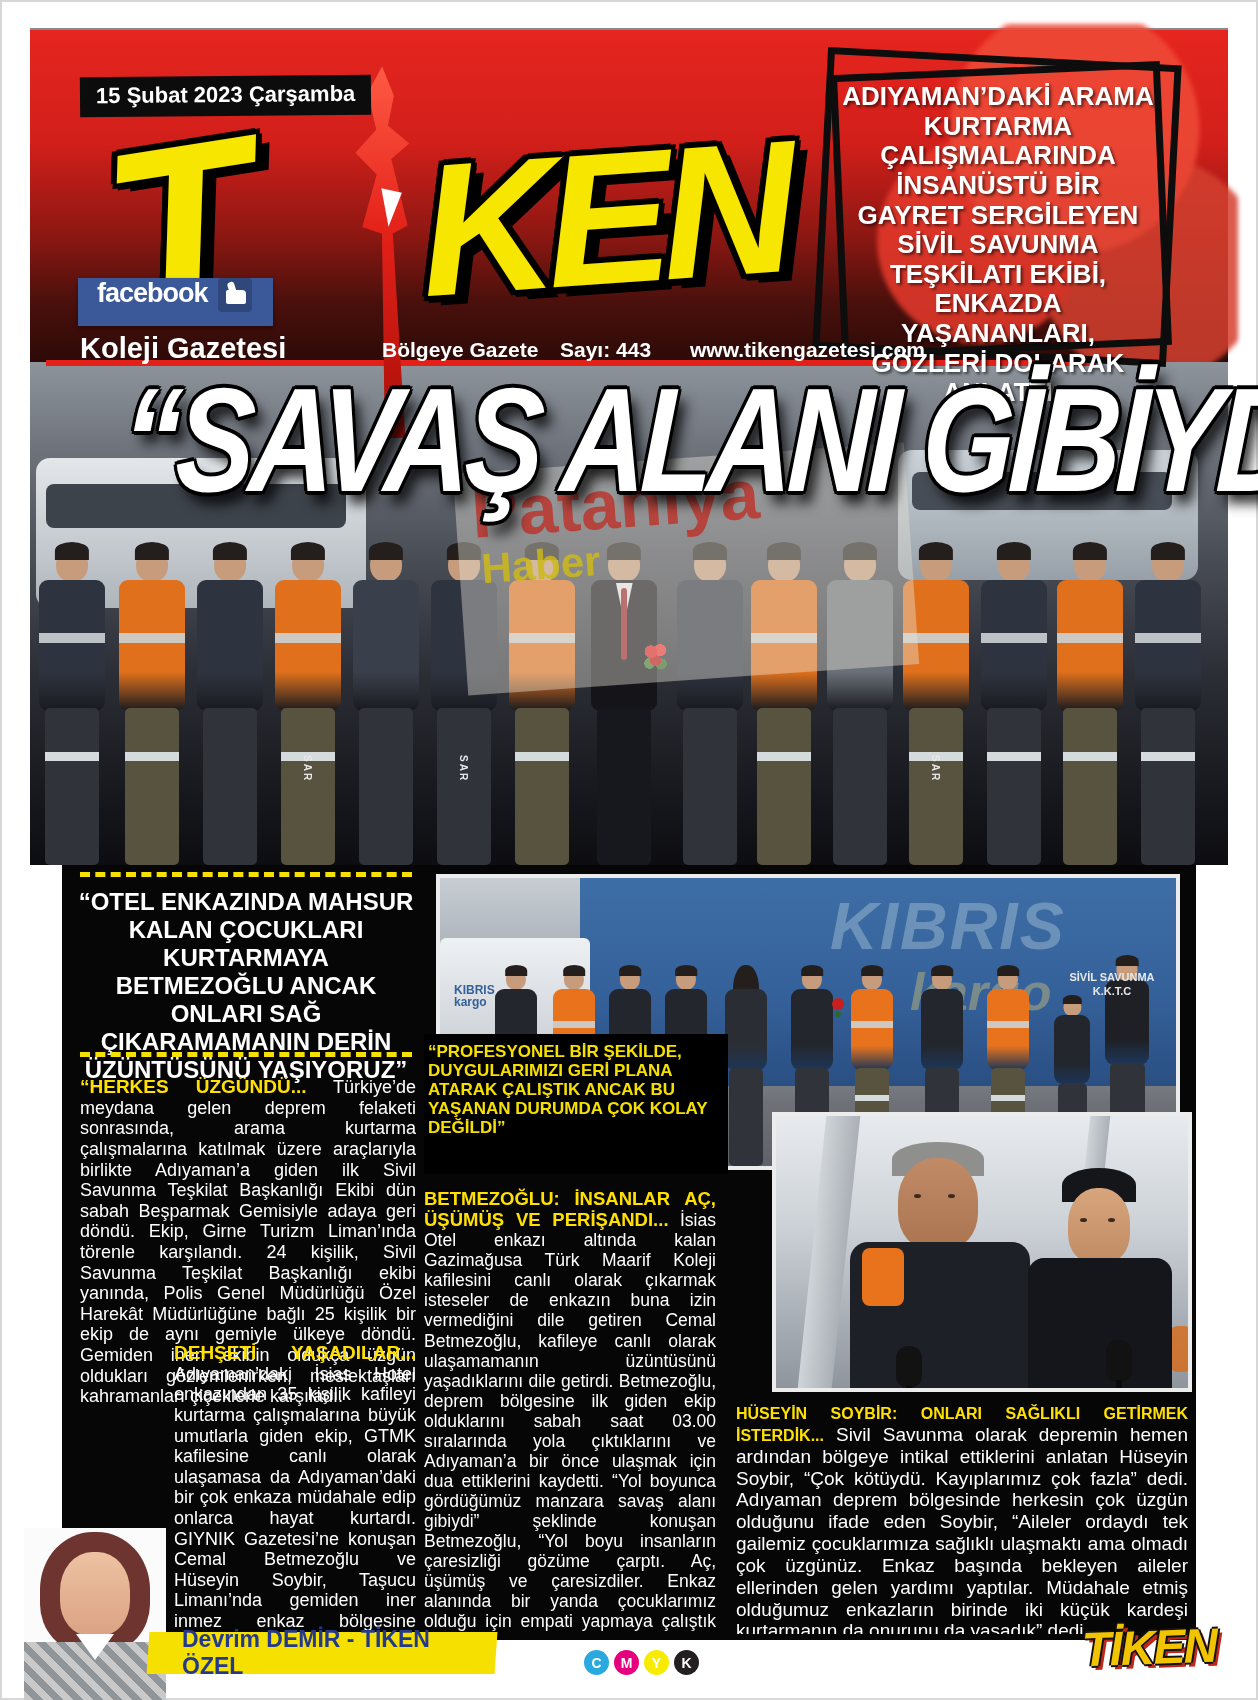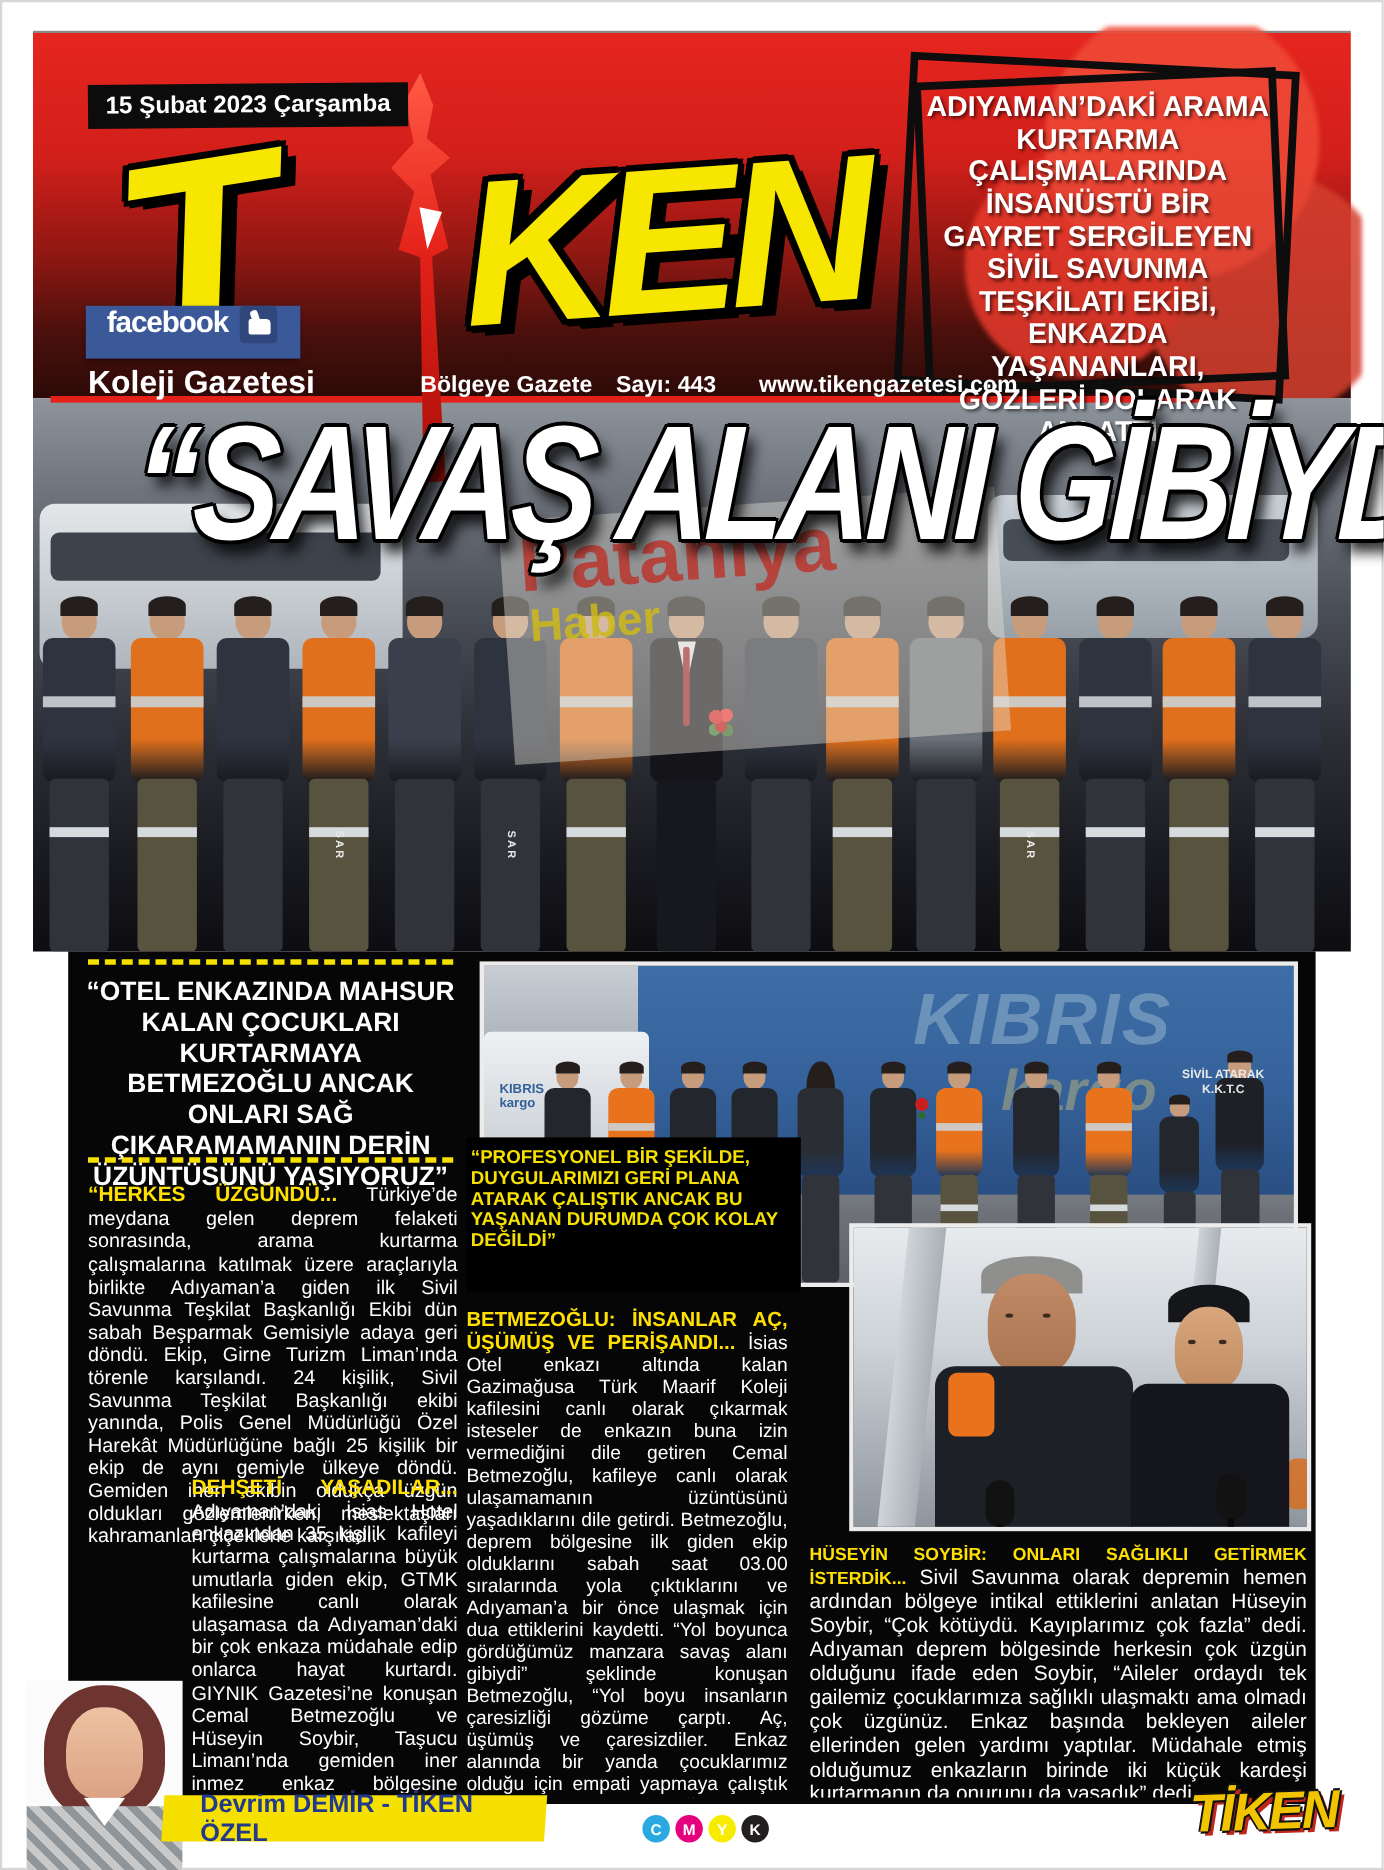--- a/index.html
+++ b/index.html
@@ -448,21 +448,21 @@
           <div class="p-legs" style="background: rgb(49, 51, 59);"></div>
         </div>
         <div class="person" style="left: 662px; width: 50.4px; height: 207.9px;">
           <div class="p-head"></div>
           <div class="p-hair"></div>
           <div class="p-torso" style="background: linear-gradient(rgb(30, 32, 38) 0%, rgb(30, 32, 38) 70%, rgba(0, 0, 0, 0.35) 100%);"></div>
           <div class="p-legs" style="background: rgb(49, 51, 59);"></div>
         </div>
       </div>
     <div style="position:absolute;right:16px;top:92px;width:96px;text-align:center;color:#e8e8e8;font-weight:bold;font-size:11px;line-height:1.3;z-index:3;">
-      <span>SİVİL ATARAK</span><br><span>K.K.T.C</span>
+      <span>SİVİL SAVUNMA</span><br><span>K.K.T.C</span>
     </div>
     <div class="rose" style="left:392px;top:120px;z-index:4;"></div>
   </div>
 
   <div class="quote2">
     <div class="quote2-text">“PROFESYONEL BİR ŞEKİLDE, DUYGULARIMIZI GERİ PLANA ATARAK ÇALIŞTIK ANCAK BU YAŞANAN DURUMDA ÇOK KOLAY DEĞİLDİ”</div>
   </div>
 
   <div class="body-col col-mid">
     <span class="lead">BETMEZOĞLU: İNSANLAR AÇ, ÜŞÜMÜŞ VE PERİŞANDI...</span><span> İsias Otel enkazı altında kalan Gazimağusa Türk Maarif Koleji kafilesini canlı olarak çıkarmak isteseler de enkazın buna izin vermediğini dile getiren Cemal Betmezoğlu, kafileye canlı olarak ulaşamamanın üzüntüsünü yaşadıklarını dile getirdi. Betmezoğlu, deprem bölgesine ilk giden ekip olduklarını sabah saat 03.00 sıralarında yola çıktıklarını ve Adıyaman’a bir önce ulaşmak için dua ettiklerini kaydetti. “Yol boyunca gördüğümüz manzara savaş alanı gibiydi” şeklinde konuşan Betmezoğlu, “Yol boyu insanların çaresizliği gözüme çarptı. Aç, üşümüş ve çaresizdiler. Enkaz alanında bir yanda çocuklarımız olduğu için empati yapmaya çalıştık diğer yandan da onları sağ kurtarmak için mücadele ettik. Enkaz başında bekleyen aileler, çok üzgündü ve çocuklarını görmek istiyordu” sözleriyle yaşananları özetledi.</span>

